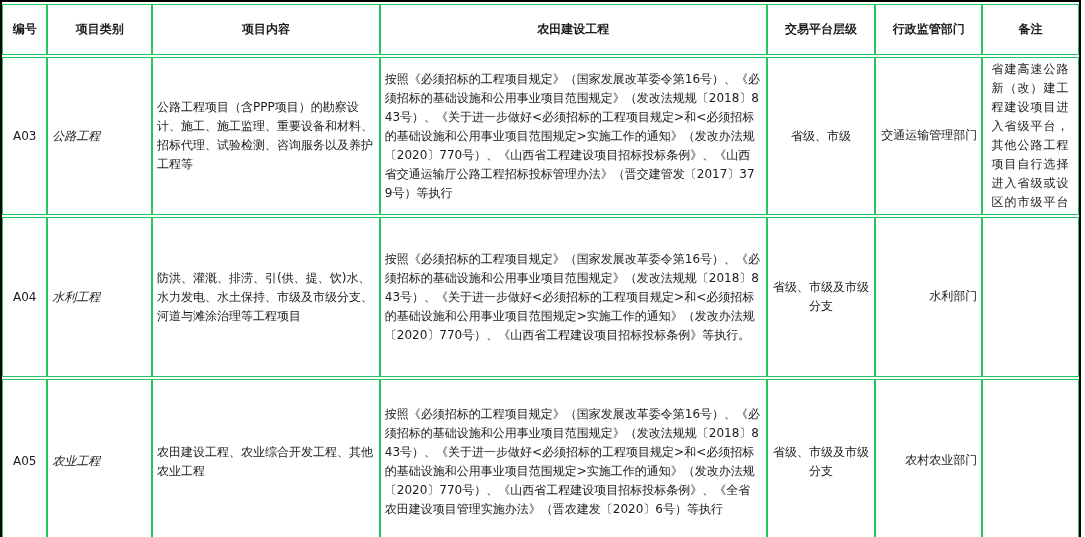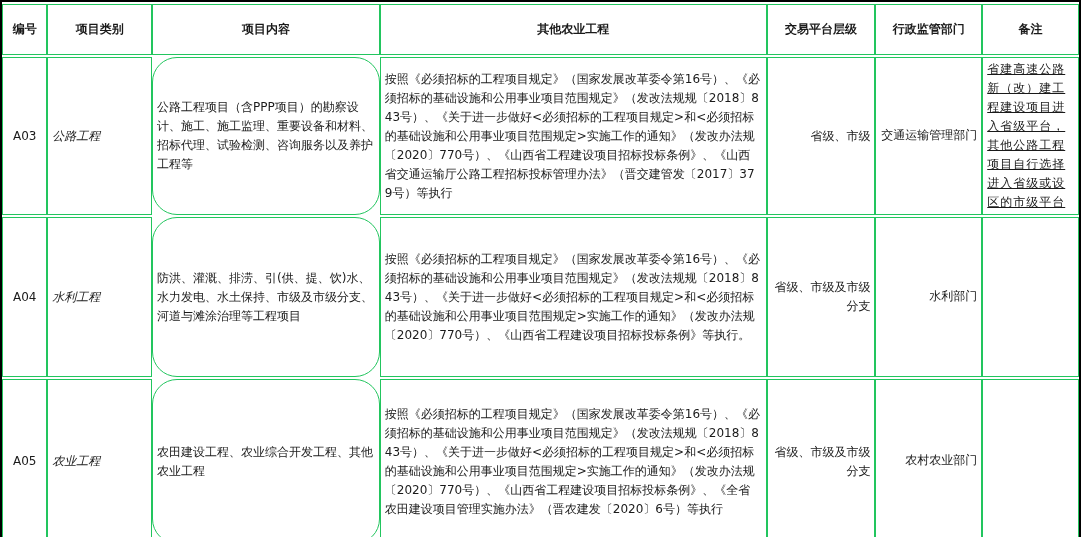--- a/index.html
+++ b/index.html
@@ -35,53 +35,52 @@
   table.grid th {
     font-weight: bold;
     text-align: center;
     height: 45px;
   }
   tr.row-a03 td { height: 151px; }
   tr.row-a04 td { height: 154px; }
   tr.row-a05 td { height: 159px; }
   td.c-id { text-align: center; }
   td.c-category { text-align: left; font-style: italic; }
-  td.c-content { text-align: left; border-radius: 25px; }
+  td.c-content { text-align: left; }
   td.c-scope { text-align: left; vertical-align: middle; margin-top: 20px; }
-  td.c-platform { text-align: right; margin-top: 40px; }
+  td.c-platform { text-align: center; margin-top: 40px; }
   td.c-regulator { text-align: right; font-family: Liberation Mono, monospace; }
   td.c-remark {
-    text-align: left;
+    text-align: center;
     vertical-align: top;
     font-size: 15px;
     line-height: 16px;
     letter-spacing: 1px;
     padding-top: 1px;
-    text-decoration: underline;
   }
 </style>
 </head>
 <body>
 
 <table class="grid">
   <colgroup>
     <col style="width:45px">
     <col style="width:104px">
     <col style="width:226px">
     <col style="width:384px">
     <col style="width:108px">
     <col style="width:106px">
     <col style="width:96px">
   </colgroup>
   <thead>
     <tr>
       <th>编号</th>
       <th>项目类别</th>
       <th>项目内容</th>
-      <th>其他农业工程</th>
+      <th>农田建设工程</th>
       <th>交易平台层级</th>
       <th>行政监管部门</th>
       <th>备注</th>
     </tr>
   </thead>
   <tbody>
     <tr class="row-a03">
       <td class="c-id">A03</td>
       <td class="c-category">公路工程</td>
       <td class="c-content">公路工程项目（含PPP项目）的勘察设计、施工、施工监理、重要设备和材料、招标代理、试验检测、咨询服务以及养护工程等</td>

